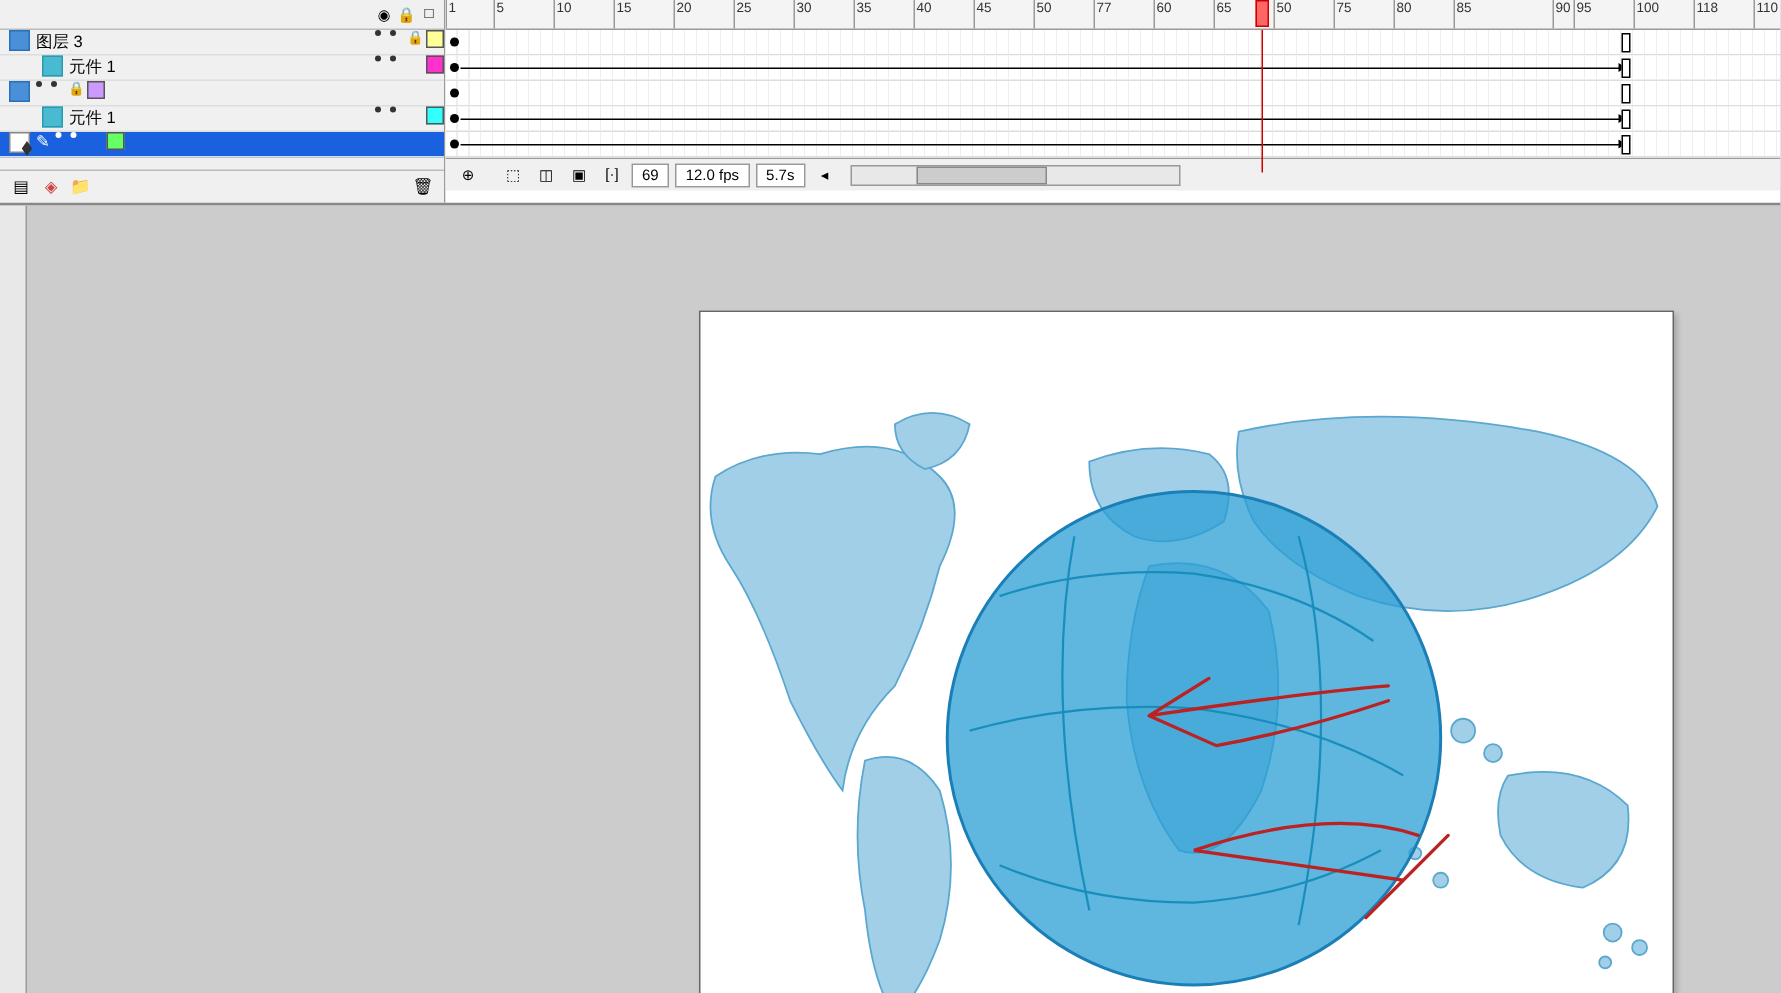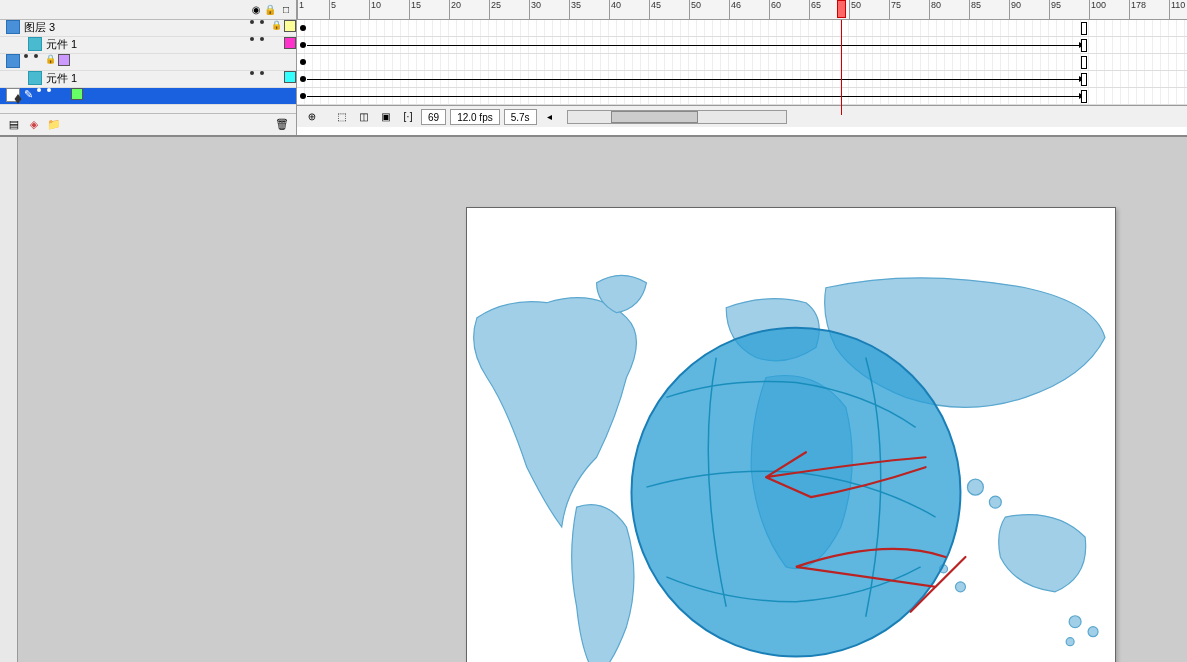--- a/index.html
+++ b/index.html
@@ -133,31 +133,31 @@
             <div class="ruler-tick" style="left:32px">5</div>
             <div class="ruler-tick" style="left:72px">10</div>
             <div class="ruler-tick" style="left:112px">15</div>
             <div class="ruler-tick" style="left:152px">20</div>
             <div class="ruler-tick" style="left:192px">25</div>
             <div class="ruler-tick" style="left:232px">30</div>
             <div class="ruler-tick" style="left:272px">35</div>
             <div class="ruler-tick" style="left:312px">40</div>
             <div class="ruler-tick" style="left:352px">45</div>
             <div class="ruler-tick" style="left:392px">50</div>
-            <div class="ruler-tick" style="left:432px">46</div>
+            <div class="ruler-tick" style="left:432px">77</div>
             <div class="ruler-tick" style="left:472px">60</div>
             <div class="ruler-tick" style="left:512px">65</div>
             <div class="ruler-tick" style="left:552px">50</div>
             <div class="ruler-tick" style="left:592px">75</div>
             <div class="ruler-tick" style="left:632px">80</div>
             <div class="ruler-tick" style="left:672px">85</div>
-            <div class="ruler-tick" style="left:712px">90</div>
+            <div class="ruler-tick" style="left:738px">90</div>
             <div class="ruler-tick" style="left:752px">95</div>
             <div class="ruler-tick" style="left:792px">100</div>
-            <div class="ruler-tick" style="left:832px">178</div>
+            <div class="ruler-tick" style="left:832px">118</div>
             <div class="ruler-tick" style="left:872px">110</div>
           </div>
         <div class="playhead-mark" id="playhead-mark" style="left: 540px;"></div>
         <div class="playhead-line" id="playhead-line" style="left: 544px;"></div>
         <div class="frame-rows" id="frame-rows">
             <div class="frame-row">
               <span class="keyframe"></span>
               <span class="endframe" style="left:784px"></span>
             </div>
             <div class="frame-row">

